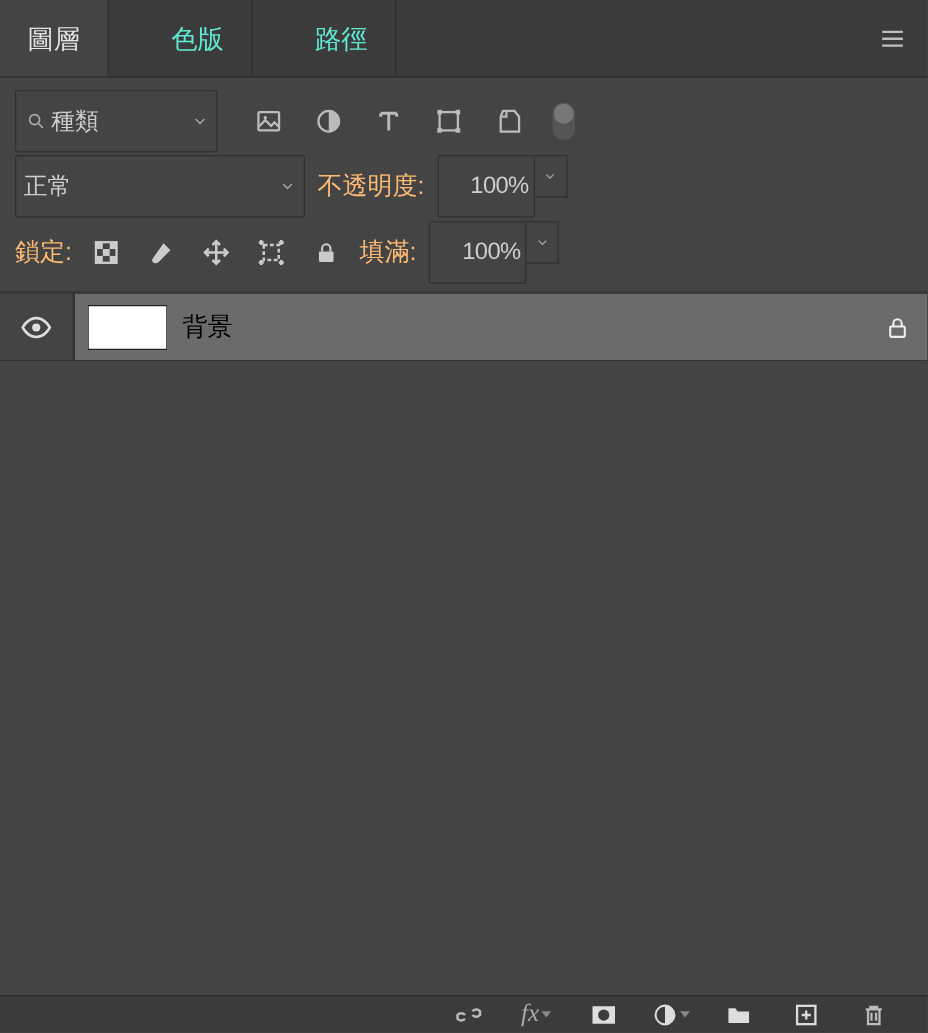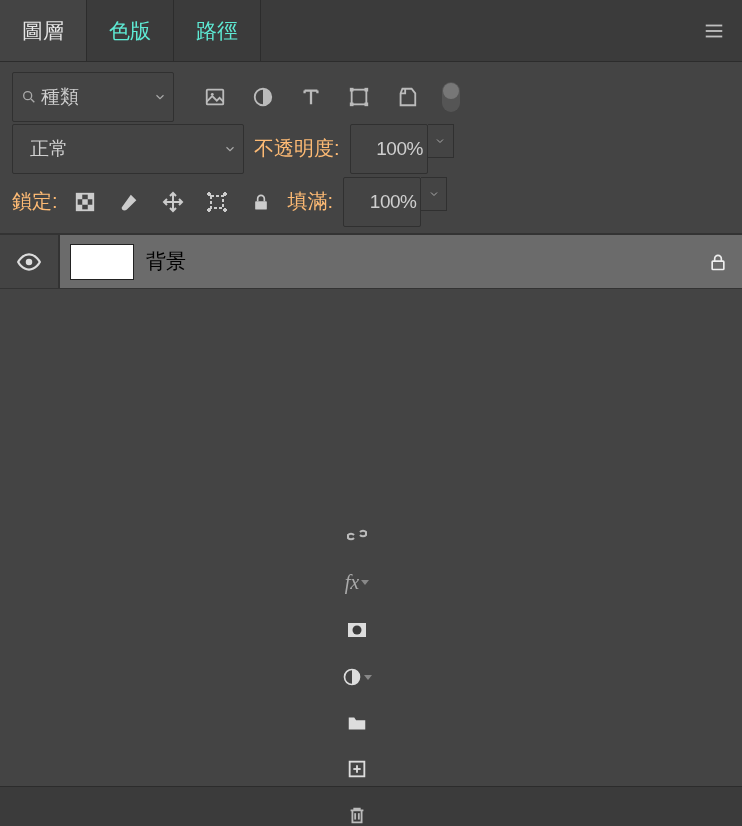--- a/index.html
+++ b/index.html
@@ -14,20 +14,21 @@
     display: flex;
     flex-direction: column;
   }
   
   .tab-bar {
     display: flex;
     align-items: stretch;
     height: 62px;
     background: #3b3b3b;
     border-bottom: 1px solid #2c2c2c;
+    gap: 28px;
   }
   .tab {
     display: flex;
     align-items: center;
     justify-content: center;
     padding: 0 22px;
     font-size: 21px;
     color: #5eead4;
     cursor: pointer;
     border-right: 1px solid #2c2c2c;
@@ -65,21 +66,21 @@
     background: #444;
     border: 1px solid #303030;
     border-radius: 2px;
     height: 50px;
     color: #cfcfcf;
     font-size: 19px;
     cursor: pointer;
     position: relative;
   }
   .select.kind { width: 162px; padding-left: 8px; }
-  .select.blend { width: 232px; padding-left: 17px; }
+  .select.blend { width: 232px; padding-left: 6px; }
   .select.num { width: 78px; padding-left: 22px; justify-content: center; letter-spacing: -0.5px;}
   .select .chevron {
     position: absolute;
     right: 6px;
     top: 50%;
     transform: translateY(-50%);
   }
   .select .search-ico { margin-right: 4px; }
   .label { color: #fdba74; font-size: 20px; }
   .dropdown-arrow-btn {
@@ -164,29 +165,28 @@
   .layer-name {
     margin-left: 12px;
     font-size: 20px;
     color: #000000;
     font-weight: 500;
   }
   .layer-spacer { flex: 1; }
 
   
   .footer {
-    height: 40px;
+    height: 30px;
     background: #3b3b3b;
     border-top: 1px solid #2c2c2c;
     display: flex;
     align-items: center;
     justify-content: flex-end;
     gap: 24px;
     padding-right: 28px;
-    flex-direction: column;
   }
   .footer .icon-btn { width: 30px; height: 30px; }
   .fx-label {
     font-style: italic;
     font-family: Georgia, serif;
     color: #aaaaaa;
     font-size: 20px;
     display: flex;
     align-items: flex-end;
     gap:2px;

